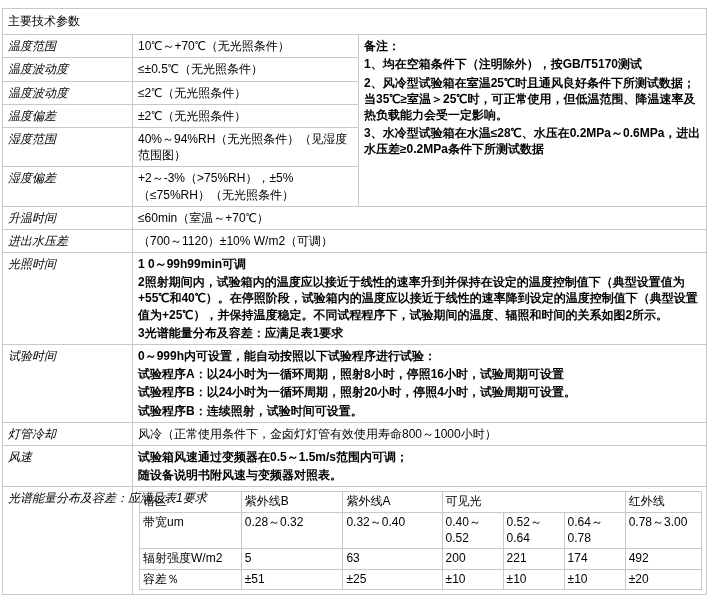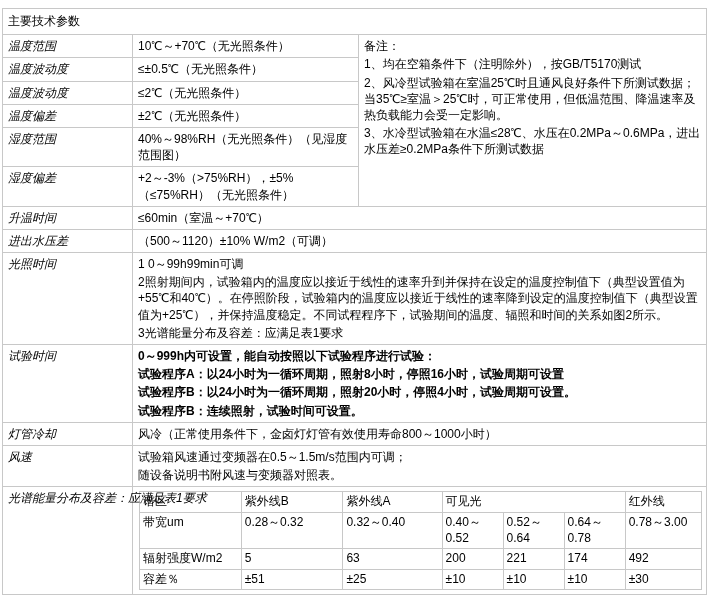--- a/index.html
+++ b/index.html
@@ -49,20 +49,21 @@
   }
   .nowrap-label {
     white-space: nowrap;
     font-style: italic;
   }
   .bold {
     font-weight: bold;
   }
   .para {
     margin: 0 0 2px 0;
+    font-weight: bold;
   }
   .para:last-child { margin-bottom: 0; }
 
   
   table.spec {
     border-collapse: collapse;
     width: 100%;
     table-layout: fixed;
     margin-top: 0px;
   }
@@ -119,36 +120,36 @@
         <td>≤2℃（无光照条件）</td>
       </tr>
 
       <tr>
         <td class="nowrap-label">温度偏差</td>
         <td>±2℃（无光照条件）</td>
       </tr>
 
       <tr>
         <td class="nowrap-label">湿度范围</td>
-        <td>40%～98%RH（无光照条件）（见湿度范围图）</td>
+        <td>40%～94%RH（无光照条件）（见湿度范围图）</td>
       </tr>
 
       <tr>
         <td class="nowrap-label">湿度偏差</td>
         <td>+2～-3%（&gt;75%RH），±5%（≤75%RH）（无光照条件）</td>
       </tr>
 
       <tr>
         <td class="nowrap-label">升温时间</td>
         <td colspan="2">≤60min（室温～+70℃）</td>
       </tr>
 
       <tr>
         <td class="nowrap-label">进出水压差</td>
-        <td colspan="2">（500～1120）±10% W/m2（可调）</td>
+        <td colspan="2">（700～1120）±10% W/m2（可调）</td>
       </tr>
 
       <tr>
         <td class="nowrap-label">光照时间</td>
         <td colspan="2">
           <div class="para">1  0～99h99min可调</div>
           <div class="para">2照射期间内，试验箱内的温度应以接近于线性的速率升到并保持在设定的温度控制值下（典型设置值为+55℃和40℃）。在停照阶段，试验箱内的温度应以接近于线性的速率降到设定的温度控制值下（典型设置值为+25℃），并保持温度稳定。不同试程程序下，试验期间的温度、辐照和时间的关系如图2所示。</div>
           <div class="para">3光谱能量分布及容差：应满足表1要求</div>
         </td>
       </tr>
@@ -215,21 +216,21 @@
                 <td>174</td>
                 <td>492</td>
               </tr>
               <tr>
                 <td>容差％</td>
                 <td>±51</td>
                 <td>±25</td>
                 <td>±10</td>
                 <td>±10</td>
                 <td>±10</td>
-                <td>±30</td>
+                <td>±20</td>
               </tr>
             </tbody>
           </table>
         </td>
       </tr>
     </tbody>
   </table>
 
 </div>
 

